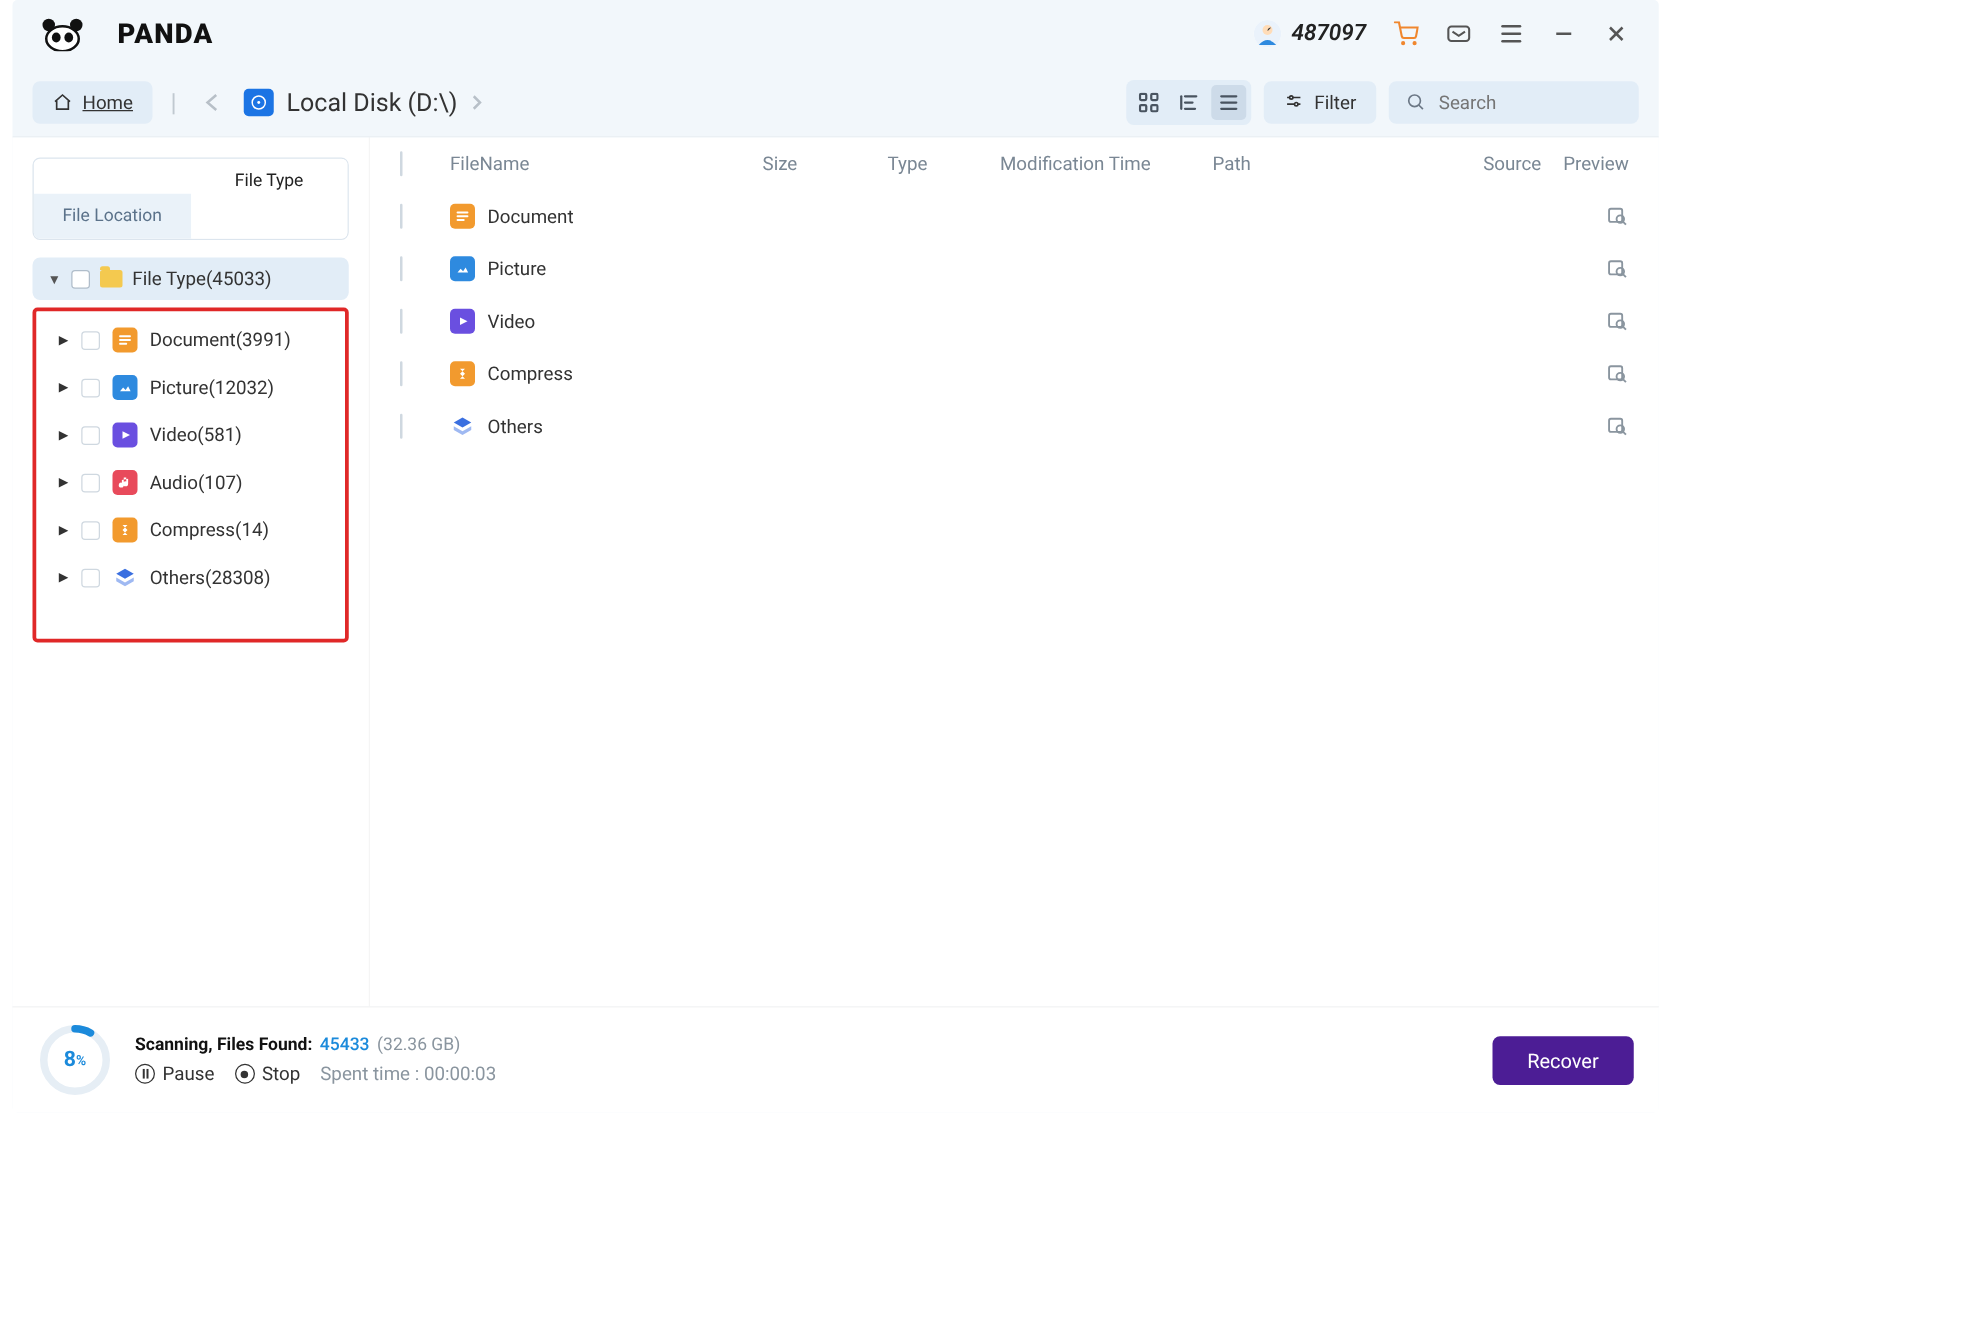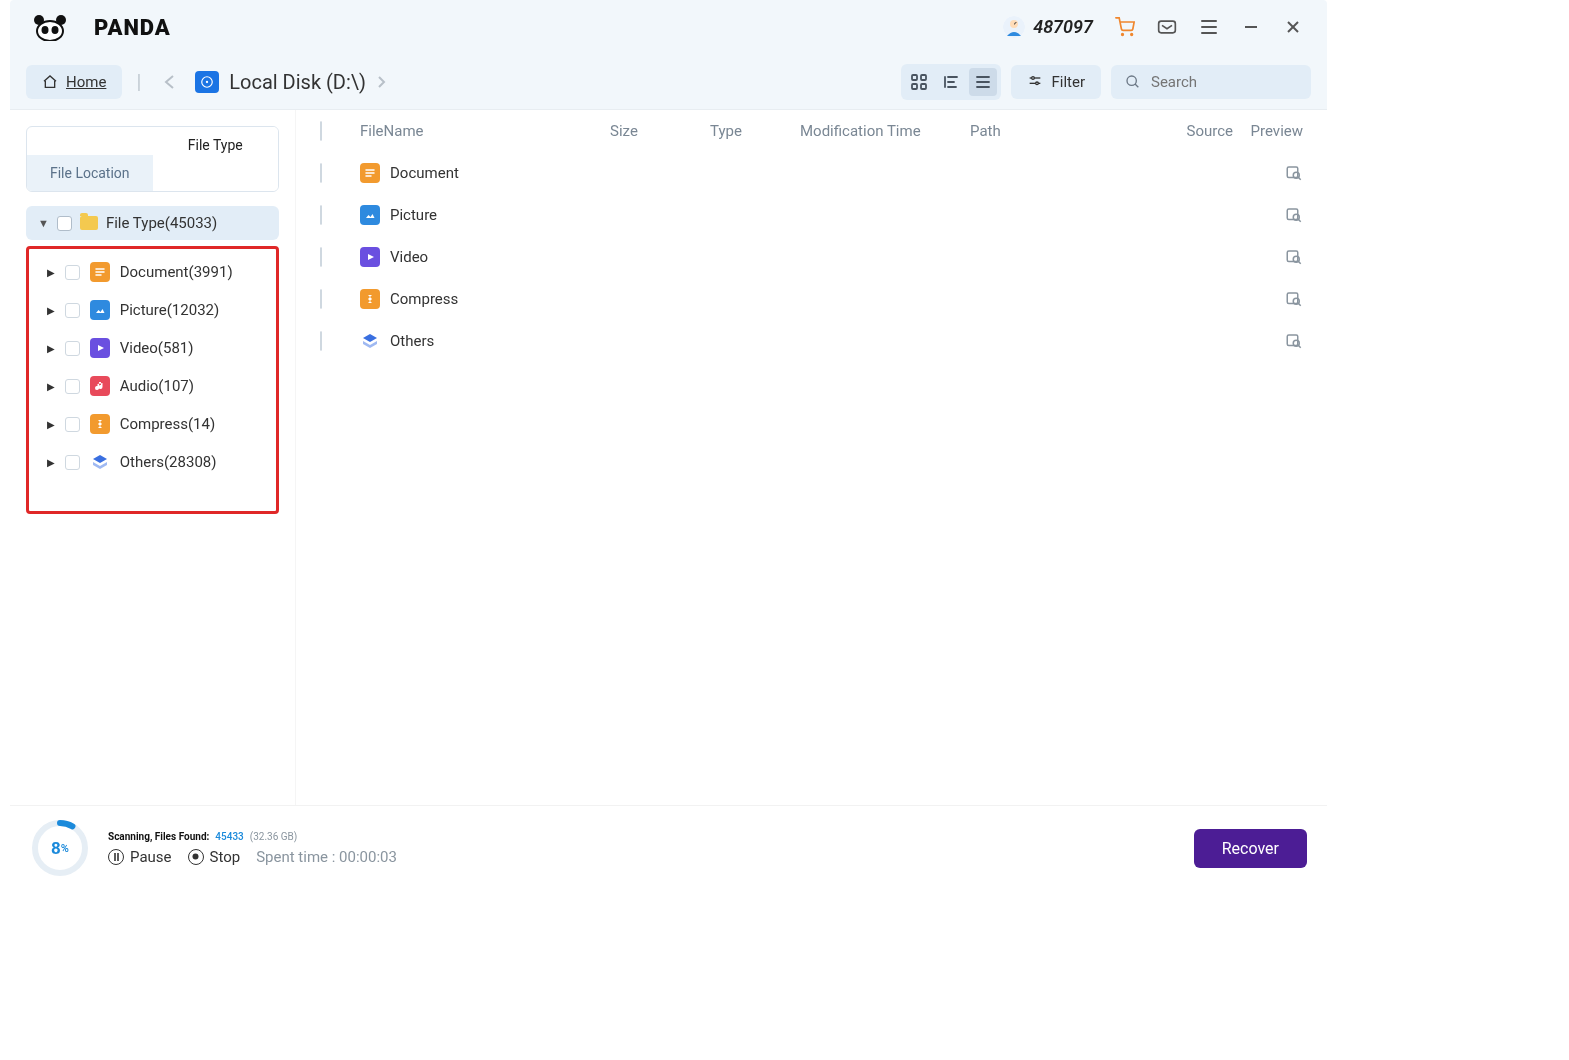--- a/index.html
+++ b/index.html
@@ -71,21 +71,21 @@
   .row .name-cell { display: flex; align-items: center; gap: 10px; flex: 0 0 250px; }
   .row-spacer { flex: 1; }
   .preview-ico { color: #8a959f; cursor: pointer; }
 
   
   .statusbar { height: 85px; border-top: 1px solid rgba(0,0,0,0.05); display: flex; align-items: center; padding: 0 20px; gap: 18px; background: #fff; }
   .ring-wrap { position: relative; width: 60px; height: 60px; }
   .ring-txt { position: absolute; inset: 0; display: flex; align-items: center; justify-content: center; font-size: 17px; font-weight: 700; color: #1b8adb; }
   .ring-txt small { font-size: 11px; font-weight: 600; }
   .status-main { display: flex; flex-direction: column; gap: 6px; }
-  .status-line1 { font-size: 10px; display: flex; gap: 6px; align-items: baseline; }
+  .status-line1 { font-size: 14px; display: flex; gap: 6px; align-items: baseline; }
   .status-line1 .lbl { font-weight: 700; color: #111; }
   .status-line1 .cnt { color: #1b8adb; font-weight: 500; }
   .status-line1 .sz { color: #8a959f; }
   .status-line2 { font-size: 15px; color: #333; display: flex; align-items: center; gap: 16px; }
   .ctl { display: flex; align-items: center; gap: 6px; cursor: pointer; }
   .ctl-ico { width: 16px; height: 16px; border: 1.6px solid #333; border-radius: 50%; display: flex; align-items: center; justify-content: center; font-size: 8px; }
   .spent { color: #8a959f; }
   .recover-btn { margin-left: auto; background: #4c1d95; color: #fff; padding: 10px 28px; border-radius: 6px; font-size: 16px; cursor: pointer; }
 
   

